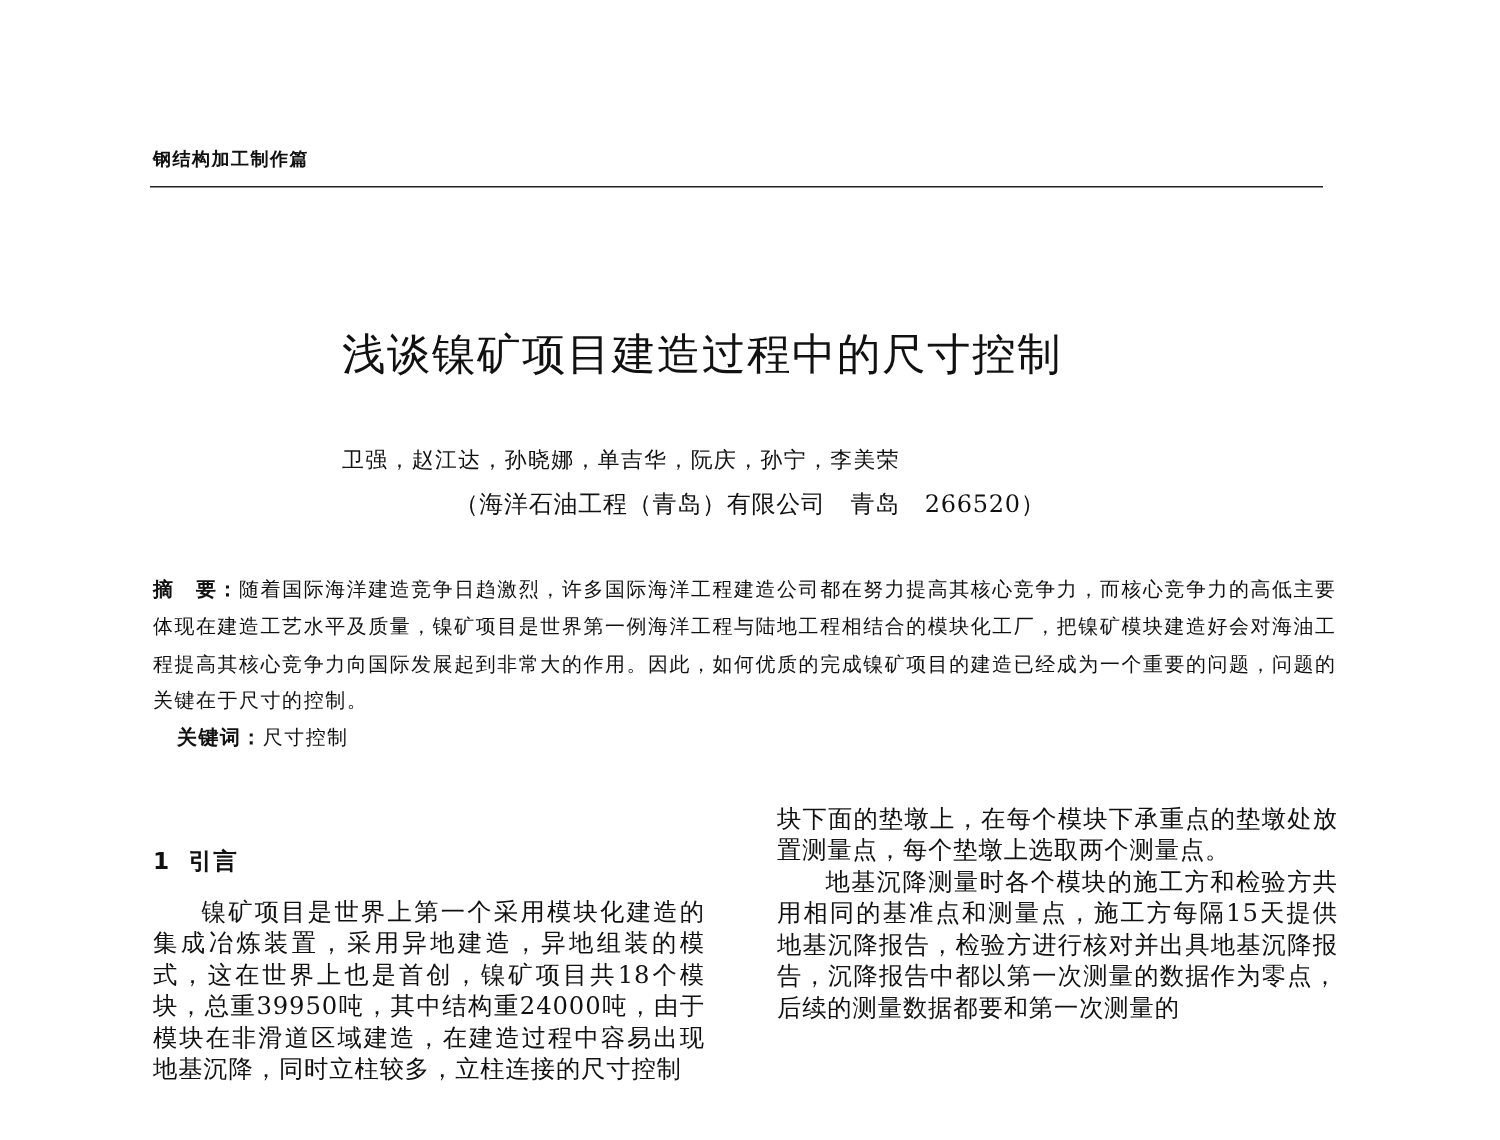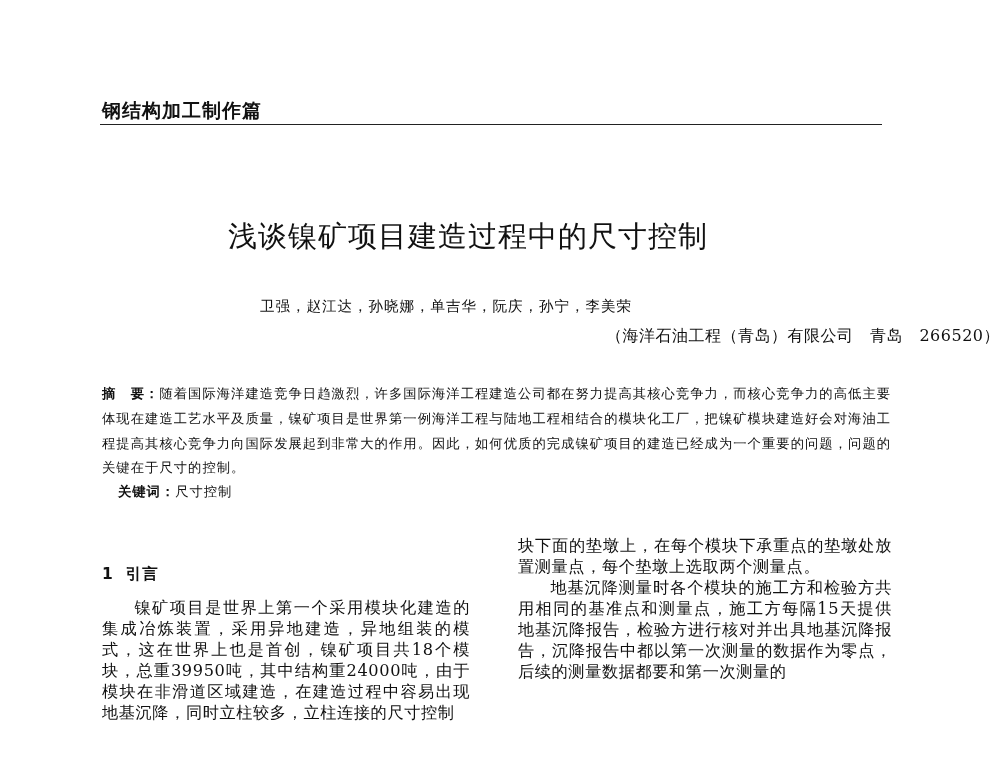--- a/index.html
+++ b/index.html
@@ -12,21 +12,21 @@
       height: 760px;
       position: relative;
       overflow: hidden;
       color: #111;
       font-family: "DejaVu Serif", "Liberation Serif", serif;
     }
     .running-header {
       position: absolute;
       left: 102px;
       top: 98px;
-      font-size: 19px;
+      font-size: 12px;
       font-weight: bold;
       letter-spacing: 1px;
       font-family: "DejaVu Sans", sans-serif;
     }
     .header-rule {
       position: absolute;
       left: 100px;
       top: 124px;
       width: 782px;
       height: 0;
@@ -45,28 +45,27 @@
     }
     .authors {
       position: absolute;
       left: 0;
       width: 828px;
       top: 297px;
       text-align: center;
       font-size: 14.5px;
       letter-spacing: 1px;
       font-family: "DejaVu Sans", sans-serif;
-      padding-left: 32px;
     }
     .affiliation {
       position: absolute;
       left: 0;
       width: 1000px;
       top: 326px;
-      text-align: right;
+      text-align: center;
       font-size: 16px;
       letter-spacing: 0.5px;
     }
     .abstract {
       position: absolute;
       left: 102px;
       top: 382px;
       width: 790px;
       font-size: 13.3px;
       line-height: 24.8px;

